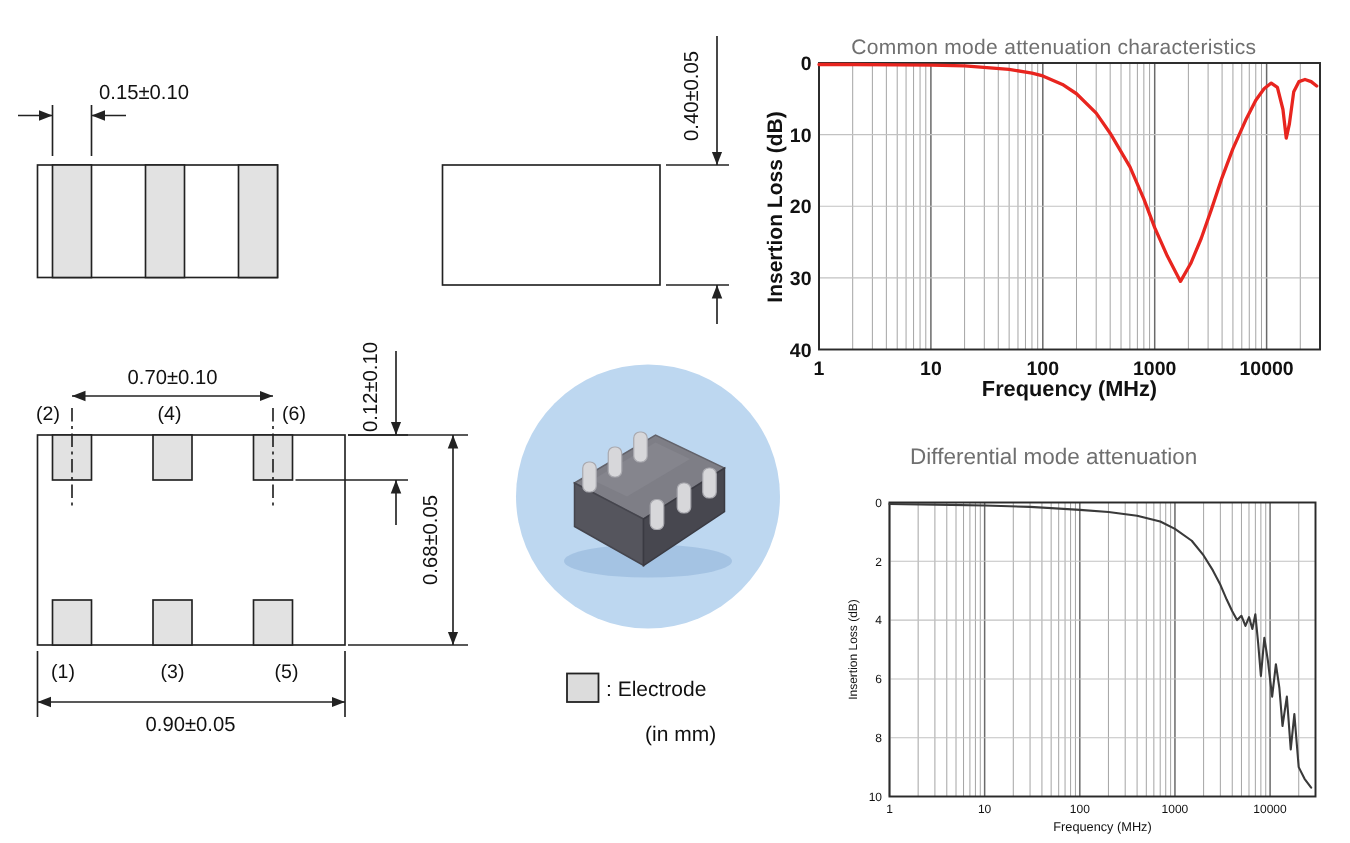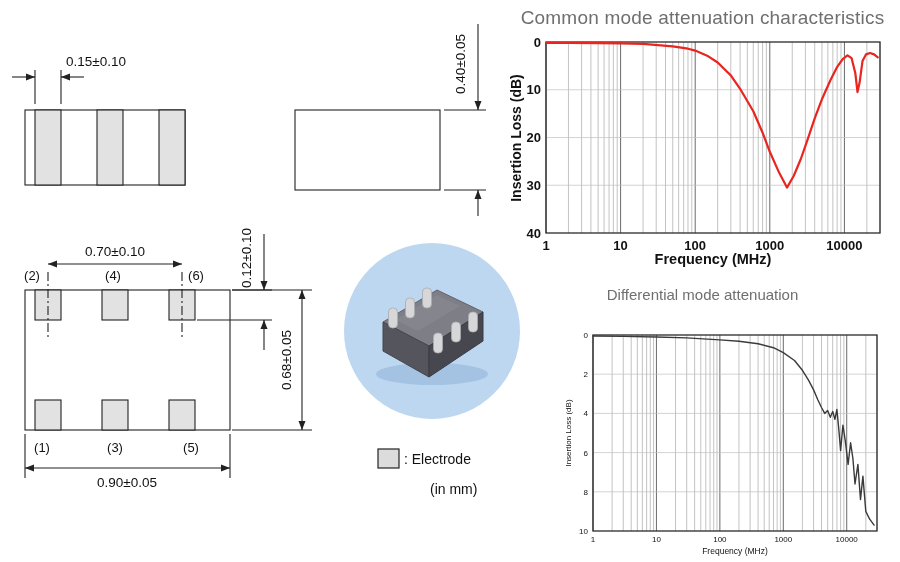--- a/index.html
+++ b/index.html
@@ -6,22 +6,22 @@
   html,body{background:#fff}
   body{font-family:"Liberation Sans",sans-serif}
   #canvas{position:relative;width:900px;height:562px;background:#fff;overflow:hidden}
   #drawings{position:absolute;left:0;top:0}
   svg text{font-family:"Liberation Sans",sans-serif;fill:#111}
   .dim{font-size:13.5px}
   .term{font-size:13px}
   .leg{font-size:14px}
   .right{position:absolute;left:505px;top:0;width:395px;height:562px}
   .ctitle{position:absolute;width:100%;text-align:center;color:#6f6f6f}
-  .t1{top:7px;font-size:19px;letter-spacing:.2px}
-  .t2{top:286px;font-size:15px;line-height:17px}
+  .t1{top:23px;font-size:14px;letter-spacing:.2px}
+  .t2{top:296px;font-size:15px;line-height:17px}
   .c1{position:absolute;left:0;top:28px}
   .c2{position:absolute;left:0;top:322px}
 </style>
 </head>
 <body>
 
 <div id="canvas">
 
   <svg id="drawings" width="520" height="562" viewBox="0 0 520 562">
     <defs>

